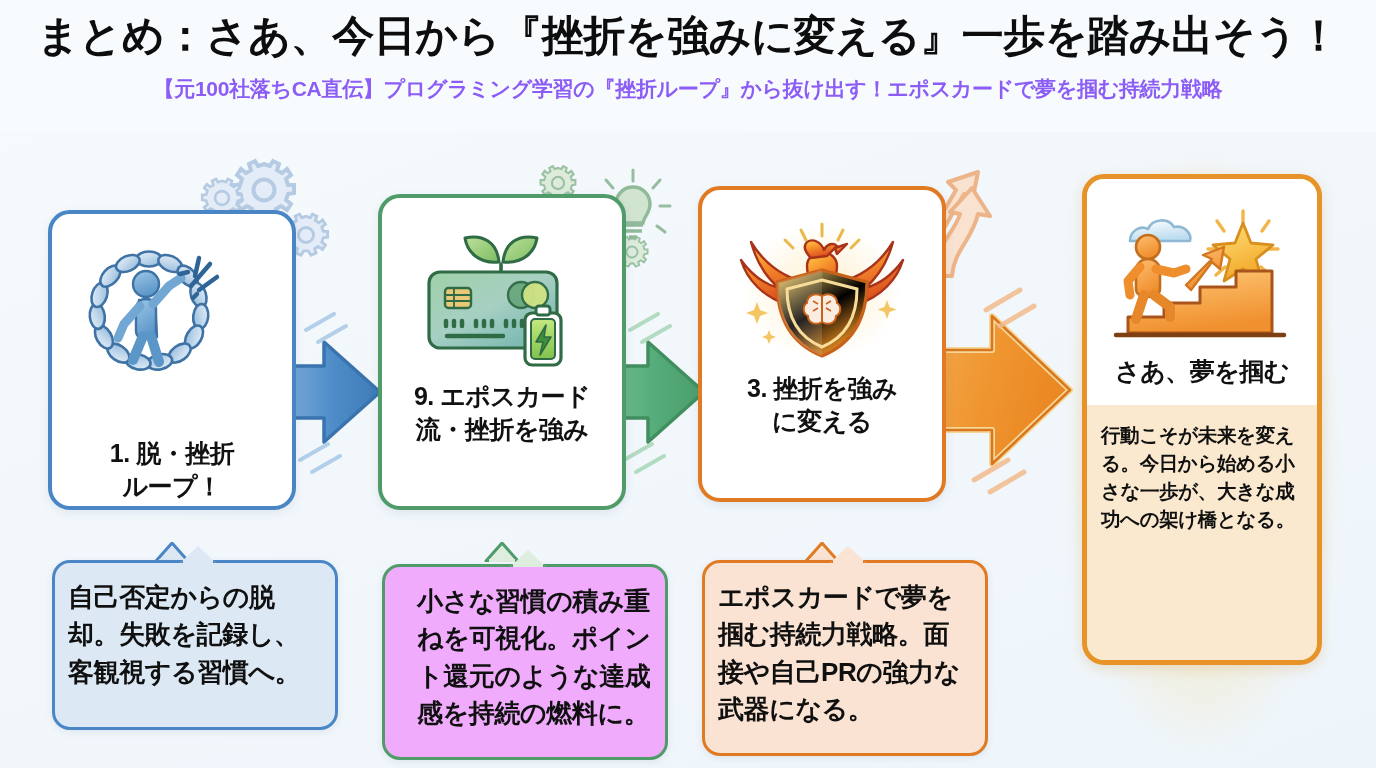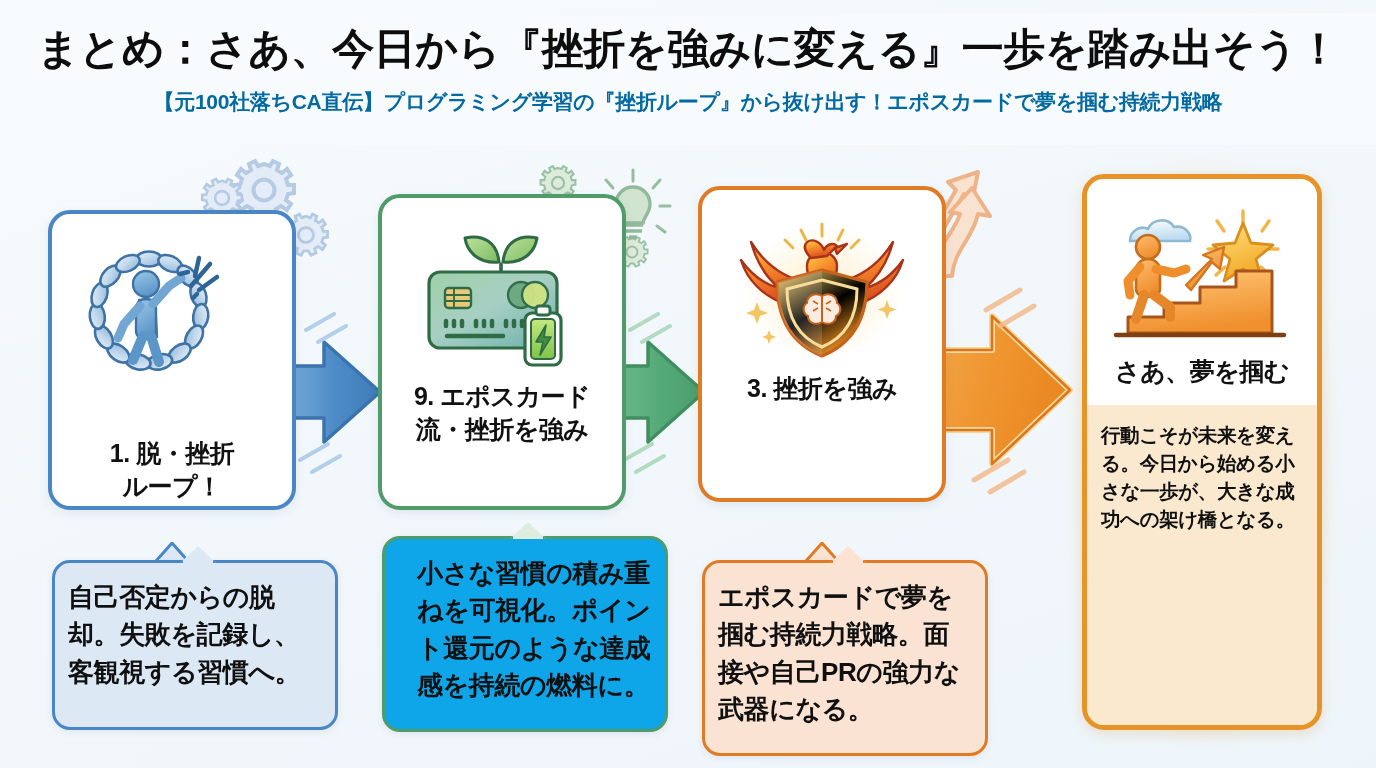--- a/index.html
+++ b/index.html
@@ -6,28 +6,28 @@
   html, body {
     width: 1376px; height: 768px; overflow: hidden;
     font-family: "Liberation Sans", "DejaVu Sans", sans-serif;
   }
   body {
     background: linear-gradient(160deg, #f7fbfd 0%, #f2f7fb 45%, #eef5fa 100%);
     position: relative;
   }
 
   
-  .header { position: absolute; top: 13px; left: 0; width: 1376px; height: 132px;
+  .header { position: absolute; top: 0; left: 0; width: 1376px; height: 132px;
             background: #f7fbfd; text-align: center; padding-top: 10px; }
   .h-title {
     font-size: 42px; font-weight: bold; color: #0d0d0d; letter-spacing: -0.5px;
     line-height: 1.25; white-space: nowrap;
   }
   .h-sub {
-    font-size: 21px; font-weight: bold; color: #0369a1; margin-top: 12px;
+    font-size: 21px; font-weight: bold; color: #8b5cf6; margin-top: 12px;
     letter-spacing: -0.3px; white-space: nowrap;
   }
 
   
   .stage { position: absolute; top: 132px; left: 0; width: 1376px; height: 636px; }
 
   
   .deco { position: absolute; pointer-events: none; }
   .deco-gears-1 { left: 196px; top: 20px; }
   .deco-bulb-2  { left: 528px; top: 24px; }
@@ -70,40 +70,40 @@
   }
   .bubble::before {
     content: ""; position: absolute; top: -17px; left: 50%;
     margin-left: -15px; width: 30px; height: 17px;
     background: inherit;
     border-left: 3px solid currentColor; border-right: 3px solid currentColor;
     clip-path: polygon(50% 0%, 100% 100%, 0% 100%);
   }
   .bubble-1 { top: 428px; height: 170px; background: #dce9f5; border-color: #4a86c5; }
   .bubble-1::before { background: #dce9f5; color: #4a86c5; }
-  .bubble-2 { top: 404px; height: 196px; background: #0ea5e9; border-color: #4f9b6a; padding-left: 32px; }
+  .bubble-2 { top: 432px; height: 196px; background: #f0abfc; border-color: #4f9b6a; padding-left: 32px; }
   .bubble-2::before { background: #ddeedf; color: #4f9b6a; }
   .bubble-3 { top: 428px; height: 196px; background: #fae3d3; border-color: #e07a23; }
   .bubble-3::before { background: #fae3d3; color: #e07a23; }
 
   
   .notch { position: absolute; left: 50%; margin-left: -18px; width: 36px; height: 20px; }
   .notch-1 { top: 410px; }
   .notch-2 { top: 410px; }
   .notch-3 { top: 410px; }
 
   
   .final-glow {
     position: absolute; left: 0; top: 26px; width: 268px; height: 588px;
     border-radius: 30px;
     background: radial-gradient(ellipse at center, rgba(255,190,60,0.34) 0%, rgba(255,205,90,0.20) 45%, rgba(255,220,130,0.0) 74%);
     filter: blur(6px);
   }
   .final-card {
-    position: absolute; left: 14px; top: 42px; width: 240px; height: 556px;
+    position: absolute; left: 14px; top: 42px; width: 240px; height: 491px;
     border: 5px solid #e8922a; border-radius: 22px; overflow: hidden;
     background: #bef264; display: flex; flex-direction: column; align-items: center;
     box-shadow: 0 4px 14px rgba(200,130,30,0.20);
   }
   .final-top {
     width: 100%; background: #ffffff; padding-top: 20px;
     display: flex; flex-direction: column; align-items: center;
   }
   .final-title {
     margin-top: 4px; margin-bottom: 16px;
@@ -468,20 +468,21 @@
         </g>
 
         <g fill="#f4c663">
           <path d="M30,94 l3,8 l8,3 l-8,3 l-3,8 l-3,-8 l-8,-3 l8,-3 Z"></path>
           <path d="M160,92 l2.5,7 l7,2.5 l-7,2.5 l-2.5,7 l-2.5,-7 l-7,-2.5 l7,-2.5 Z"></path>
           <path d="M42,122 l2,5 l5,2 l-5,2 l-2,5 l-2,-5 l-5,-2 l5,-2 Z"></path>
         </g>
       </svg>
       <div class="card-title">
         <div>3. 挫折を強み</div>
+        <div>に変える</div>
       </div>
     </div>
 
     <svg class="notch notch-3" viewBox="0 0 36 20">
       <path d="M18,1 L34,19 L2,19 Z" fill="#fae3d3" stroke="#e07a23" stroke-width="3" stroke-linejoin="round"></path>
       <path d="M5,19 L31,19" stroke="#fae3d3" stroke-width="4"></path>
     </svg>
 
     <div class="bubble bubble-3">エポスカードで夢を掴む持続力戦略。面接や自己PRの強力な武器になる。</div>
   </div>

